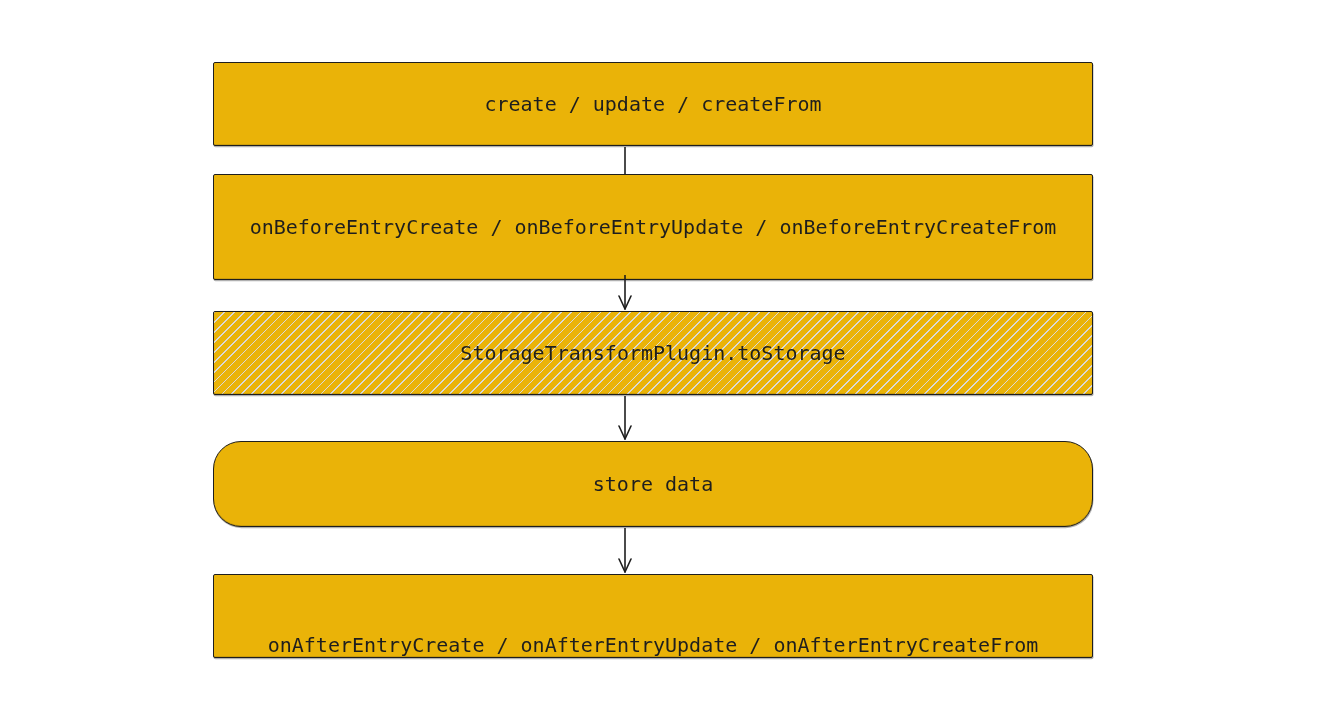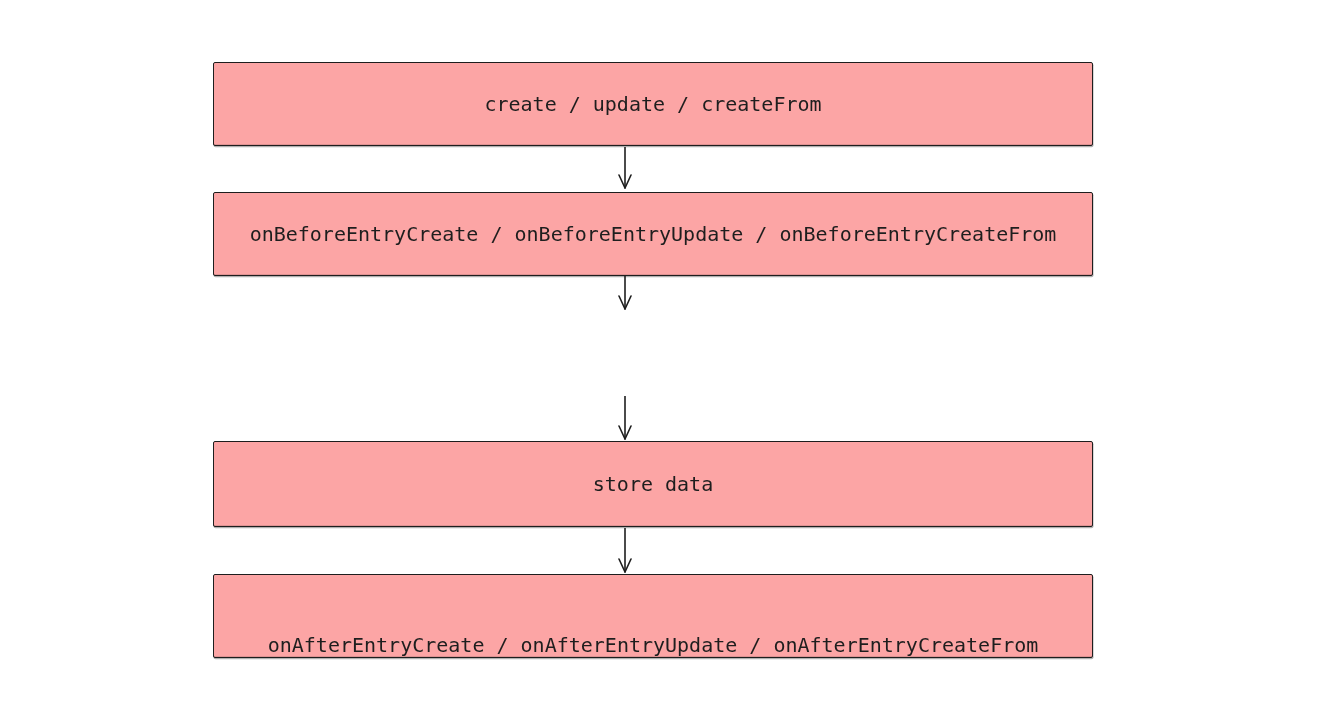--- a/index.html
+++ b/index.html
@@ -15,21 +15,21 @@
     overflow: hidden;
     font-family: "DejaVu Sans Mono", "Liberation Mono", monospace;
   }
   .box {
     position: absolute;
     left: 213px;
     width: 880px;
     box-sizing: border-box;
     border: 1.7px solid #1e1e1e;
     border-radius: 2px;
-    background: #fca5a5;
+    background: #eab308;
     display: flex;
     align-items: center;
     justify-content: center;
     
     box-shadow: 0.5px 1.2px 0 rgba(30,30,30,0.35), inset 0 -0.8px 0 rgba(30,30,30,0.18);
   }
   .box .label {
     font-size: 20px;
     color: #1e1e1e;
     letter-spacing: 0px;
@@ -65,38 +65,41 @@
   <div class="box" style="top:62px; height:84px;">
     <span class="label">create / update / createFrom</span>
   </div>
 
   <svg class="arrow" style="top:147px;" width="24" height="42" viewBox="0 0 24 42" aria-hidden="true">
     <line x1="12" y1="0" x2="12" y2="40"></line>
     <line x1="6" y1="28" x2="12" y2="41"></line>
     <line x1="18" y1="28" x2="12" y2="41"></line>
   </svg>
 
-  <div class="box" style="top:192px; height:84px;align-items:center;">
+  <div class="box" style="top:174px; height:106px;align-items:center;">
     <span class="label">onBeforeEntryCreate / onBeforeEntryUpdate / onBeforeEntryCreateFrom</span>
   </div>
 
   <svg class="arrow" style="top:275px;" width="24" height="35" viewBox="0 0 24 35" aria-hidden="true">
     <line x1="12" y1="0" x2="12" y2="33"></line>
     <line x1="6" y1="21" x2="12" y2="34"></line>
     <line x1="18" y1="21" x2="12" y2="34"></line>
   </svg>
 
+  <div class="box hachure" style="top:311px; height:84px;">
+    <span class="label">StorageTransformPlugin.toStorage</span>
+  </div>
 
   <svg class="arrow" style="top:396px;" width="24" height="44" viewBox="0 0 24 44" aria-hidden="true">
     <line x1="12" y1="0" x2="12" y2="42"></line>
     <line x1="6" y1="30" x2="12" y2="43"></line>
     <line x1="18" y1="30" x2="12" y2="43"></line>
   </svg>
 
-  <div class="box" style="top:441px; height:86px;">
+  <div class="box" style="top:441px; height:86px;border-radius:28px;">
     <span class="label">store data</span>
   </div>
 
   <svg class="arrow" style="top:528px;" width="24" height="45" viewBox="0 0 24 45" aria-hidden="true">
     <line x1="12" y1="0" x2="12" y2="43"></line>
     <line x1="6" y1="31" x2="12" y2="44"></line>
     <line x1="18" y1="31" x2="12" y2="44"></line>
   </svg>
 
   <div class="box" style="top:574px; height:84px;align-items:flex-end;">

